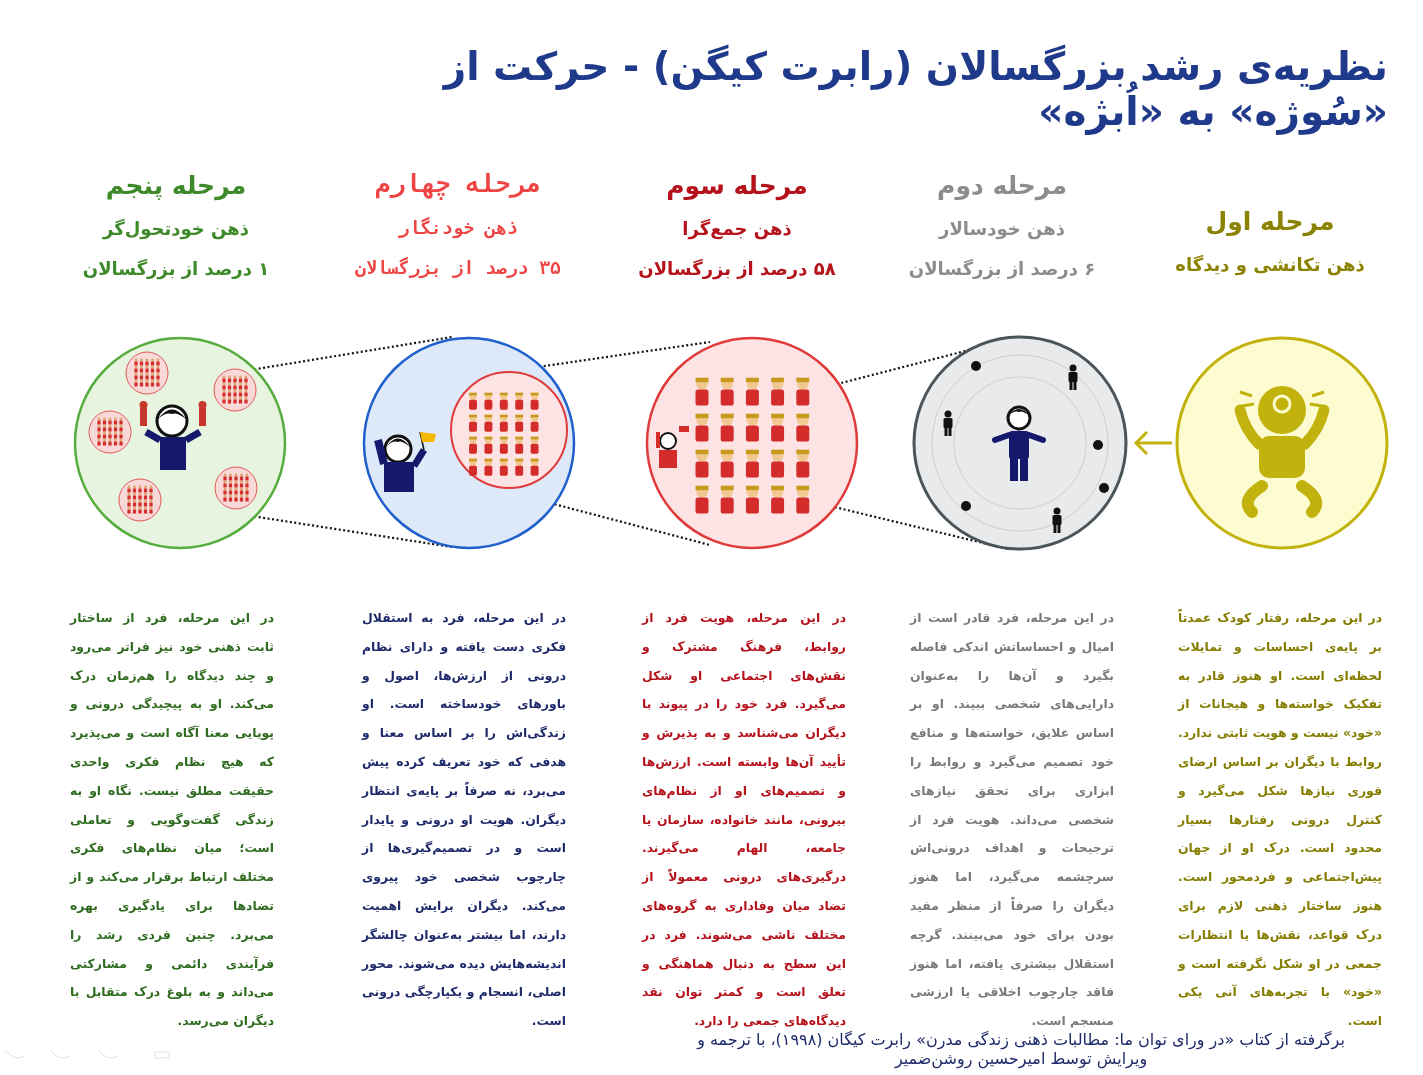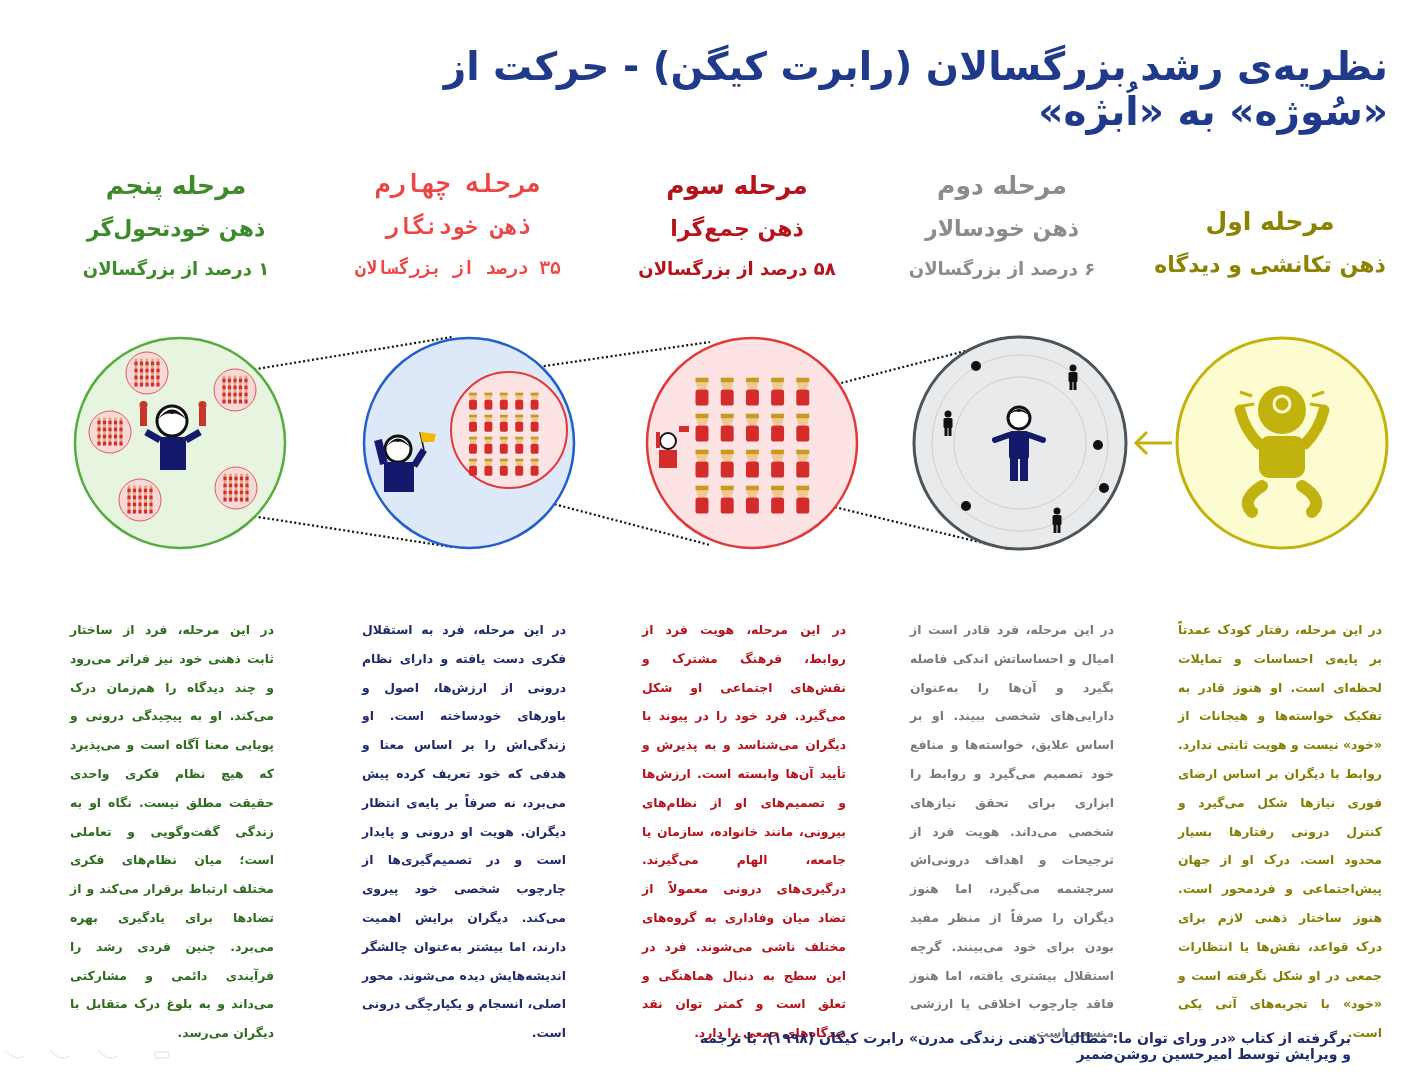--- a/index.html
+++ b/index.html
@@ -8,31 +8,31 @@
 
   .title {
     position: absolute; top: 44px; right: 35px; width: 960px; text-align: right;
     font-size: 39px; font-weight: bold; color: #1f3a8a; letter-spacing: -0.5px;
   }
 
   .stage-header {
     position: absolute; top: 166px; width: 240px; text-align: center; font-weight: bold;
   }
   .stage-header .name { font-size: 25px; line-height: 40px; }
-  .stage-header .mind { font-size: 22px; line-height: 34px; margin-top: 6px; }
+  .stage-header .mind { font-size: 18px; line-height: 34px; margin-top: 6px; }
   .stage-header .pct  { font-size: 18px; line-height: 34px; margin-top: 6px; }
 
   .desc {
     position: absolute; top: 604px; width: 204px; text-align: justify; text-align-last: right;
-    font-size: 12.4px; line-height: 28.8px; font-weight: bold; margin-top: 12px;
+    font-size: 12.4px; line-height: 28.8px; font-weight: bold;
   }
 
   .credit {
-    position: absolute; top: 1030px; right: 72px; width: 660px; text-align: right;
-    font-size: 14px; font-weight: bold; color: #1f2a6b;
+    position: absolute; top: 1030px; right: 72px; width: 660px; text-align: center;
+    font-size: 16px; font-weight: normal; color: #1f2a6b;
   }
 
   .nav-ghost {
     position: absolute; left: 0; top: 1046px; width: 200px; height: 20px; opacity: 0.25;
   }
 
   svg.overlay { position: absolute; left: 0; top: 0; pointer-events: none; }
 </style>
 </head>
 <body>

